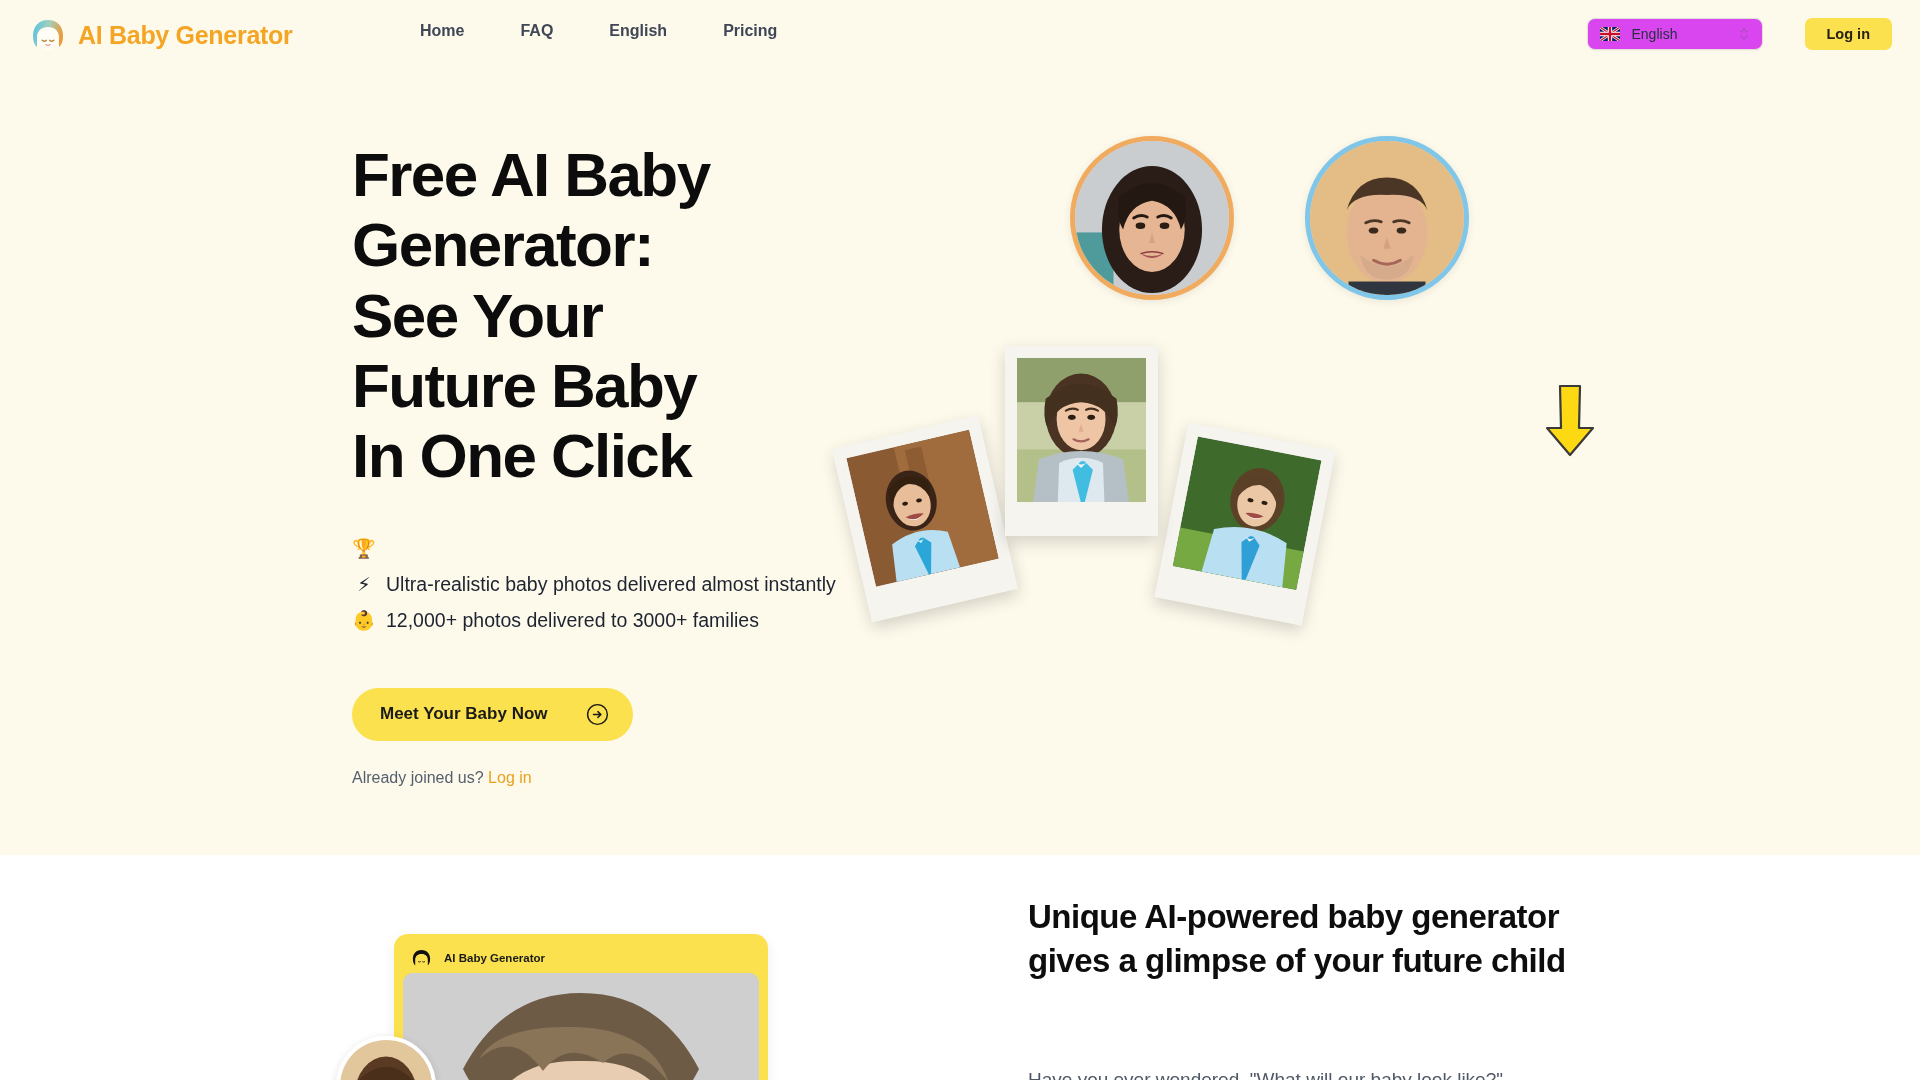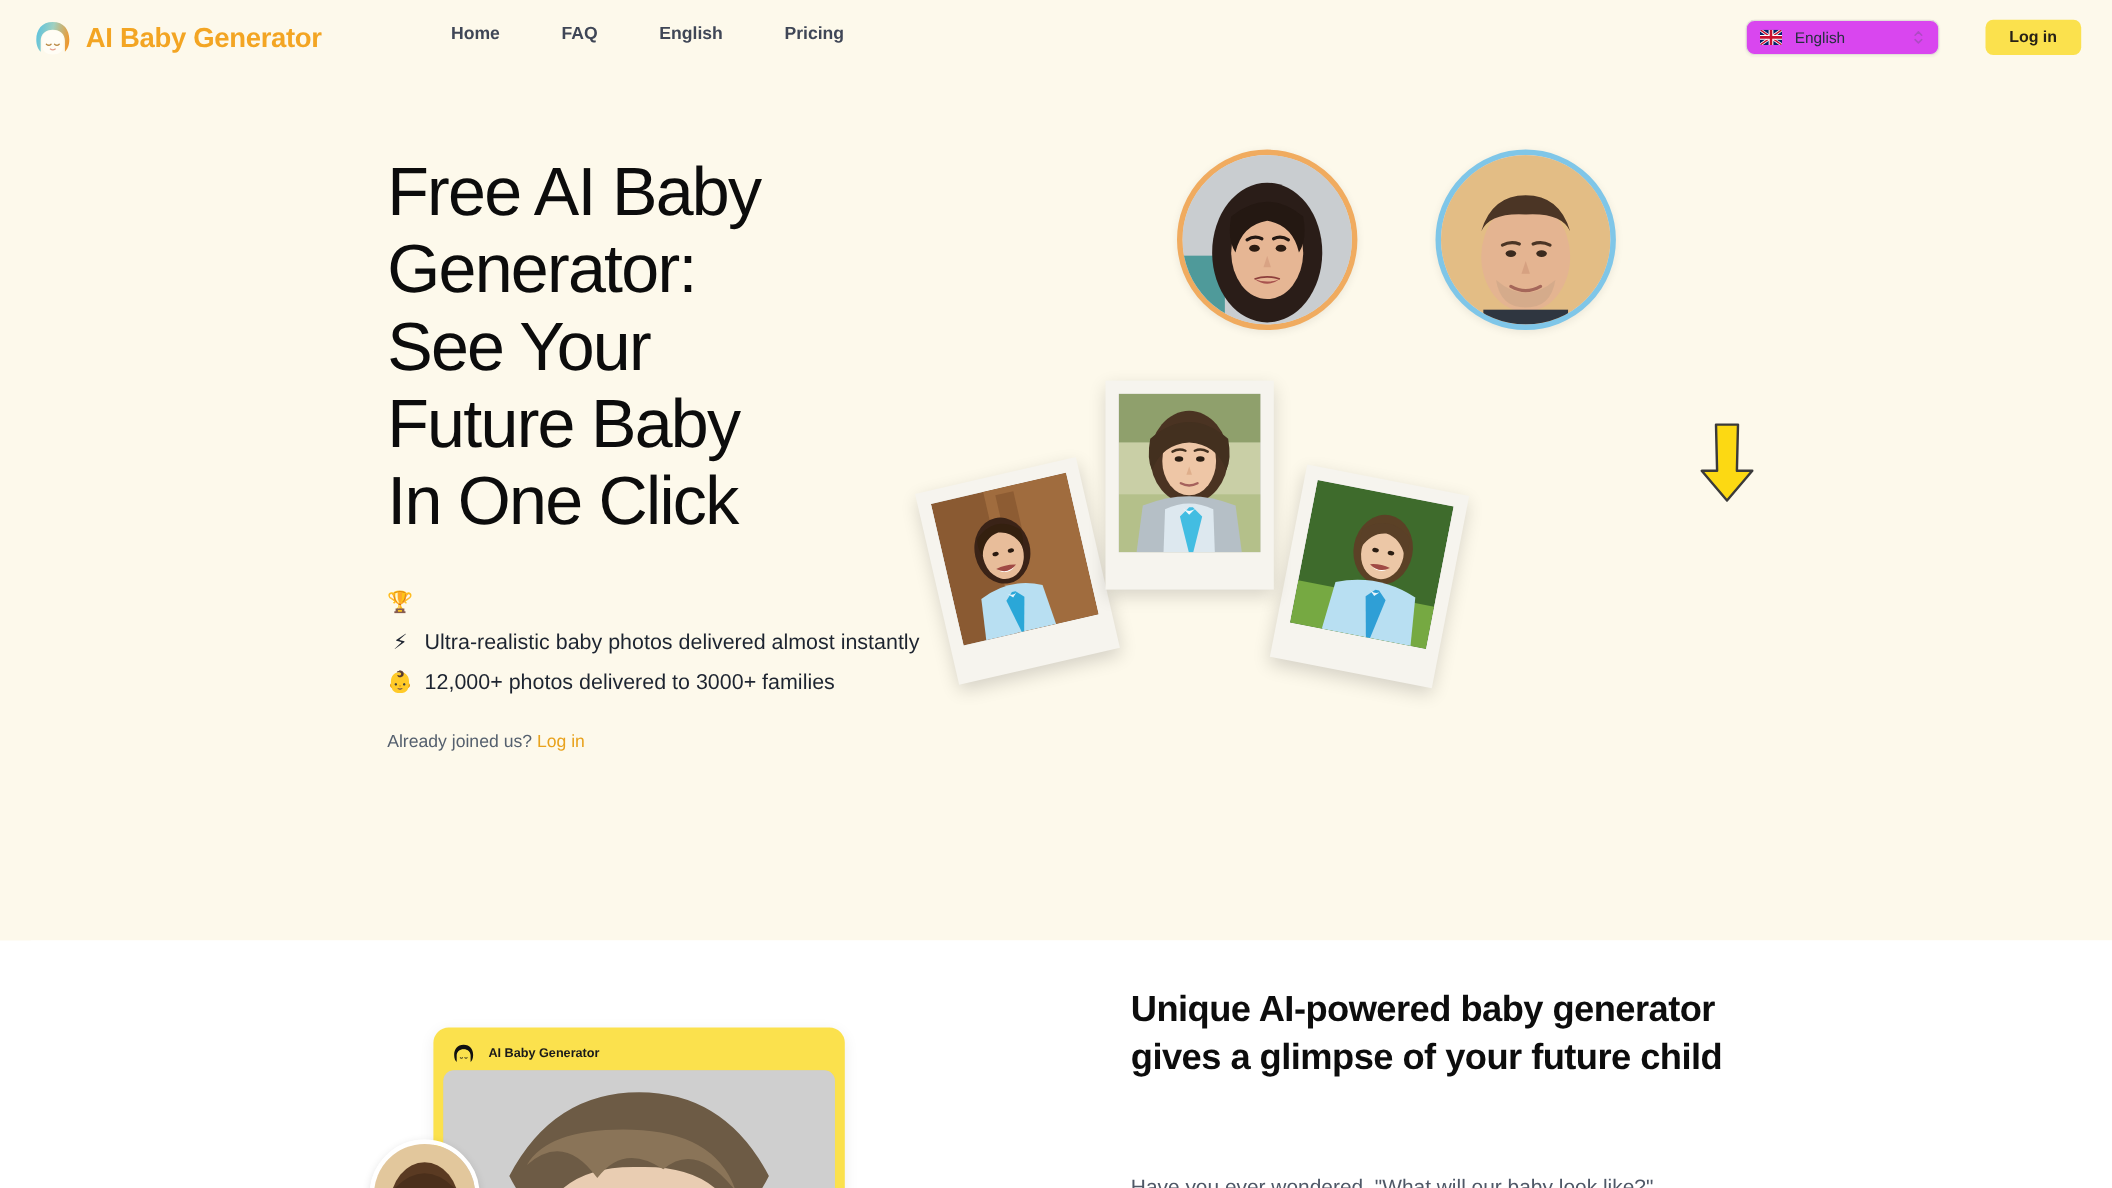--- a/index.html
+++ b/index.html
@@ -29,21 +29,21 @@
     position: absolute; left: 28px; top: 14px;
     display: flex; align-items: center; gap: 10px;
     height: 42px;
   }
   .brand-logo { width: 40px; height: 40px; display: block; }
   .brand-name {
     font-size: 25px; font-weight: bold; color: #f3a523;
     letter-spacing: -0.3px; white-space: nowrap;
   }
   .nav {
-    position: absolute; left: 410px; top: 22px;
+    position: absolute; left: 420px; top: 22px;
     display: flex; align-items: center; gap: 56px;
   }
   .nav a {
     font-size: 16px; font-weight: bold; color: #3f4656;
     text-decoration: none; white-space: nowrap;
   }
   .header-right {
     position: absolute; right: 28px; top: 18px;
     display: flex; align-items: center; gap: 42px;
   }
@@ -65,21 +65,21 @@
     background: #fbe14d; border: none; border-radius: 7px;
     font-family: "Liberation Sans", sans-serif;
     font-size: 14.5px; font-weight: bold; color: #272116;
     cursor: pointer; white-space: nowrap;
     display: flex; align-items: center;
   }
 
   
   .hero-left { position: absolute; left: 352px; top: 140px; width: 560px; }
   .hero-title {
-    font-size: 62px; font-weight: normal; line-height: 1.135;
+    font-size: 62px; font-weight: bold; line-height: 1.135;
     color: #0c0c0c; letter-spacing: -1.6px;
     white-space: pre-line;
   }
   .hero-bullets { margin-top: 38px; }
   .bullet {
     display: flex; align-items: center; gap: 10px;
     font-size: 19.5px; color: #1d2430; line-height: 36px;
     white-space: nowrap;
   }
   .bullet .emo { font-size: 19px; width: 24px; text-align: center; flex: none;
@@ -237,20 +237,29 @@
       <div class="bullet">
         <span class="emo">⚡</span>
         <span>Ultra-realistic baby photos delivered almost instantly</span>
       </div>
       <div class="bullet">
         <span class="emo">👶</span>
         <span>12,000+ photos delivered to 3000+ families</span>
       </div>
     </div>
 
+    <button class="cta-btn">
+      <span class="cta-label">Meet Your Baby Now</span>
+      <span class="cta-arrow">
+        <svg viewBox="0 0 24 24" class="cta-arrow">
+          <circle cx="12" cy="12" r="10.3" fill="none" stroke="#1a1a1a" stroke-width="1.5"></circle>
+          <path d="M7.8 12 H15.4 M12.4 9 L15.6 12 L12.4 15" fill="none" stroke="#1a1a1a" stroke-width="1.5" stroke-linecap="round" stroke-linejoin="round"></path>
+        </svg>
+      </span>
+    </button>
 
     <div class="already">
       <span>Already joined us?</span>
       <a href="#">Log in</a>
     </div>
   </div>
 
   <div class="hero-right">
 
     <div class="avatar avatar-mom">

